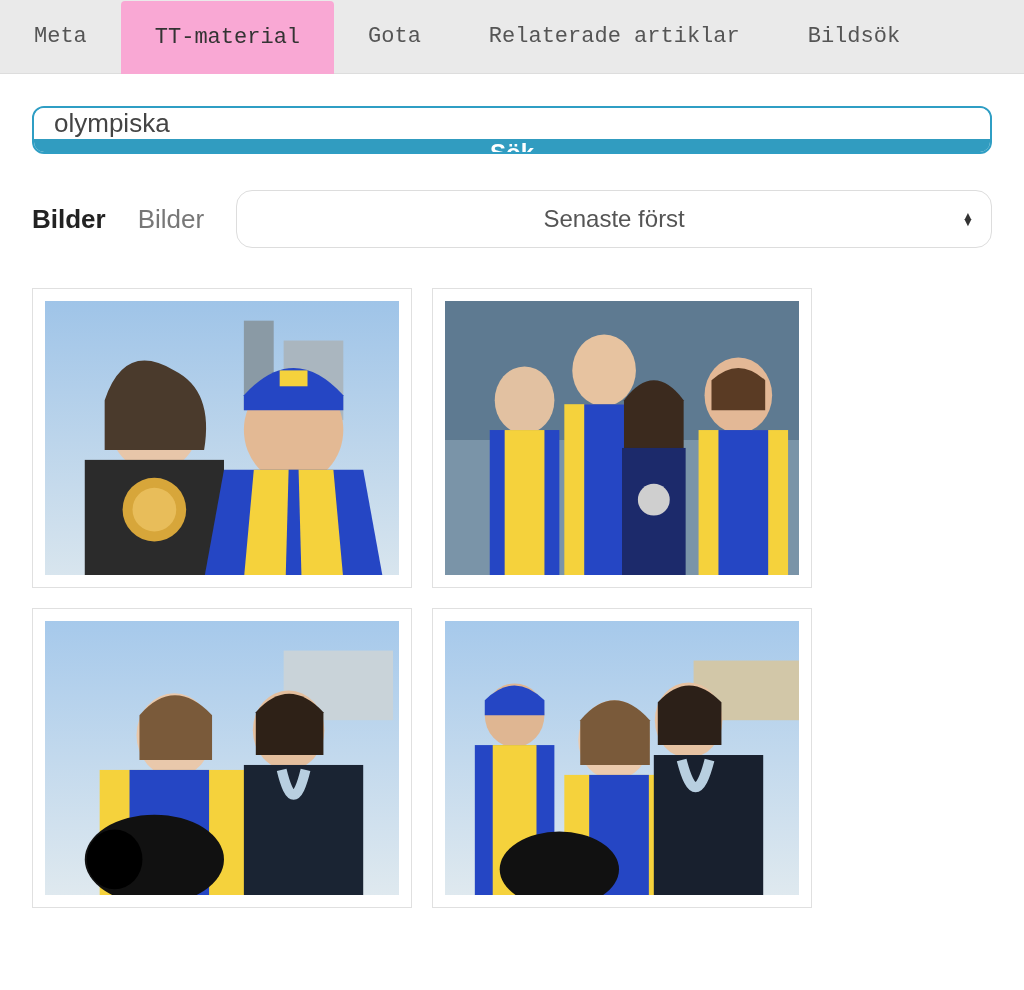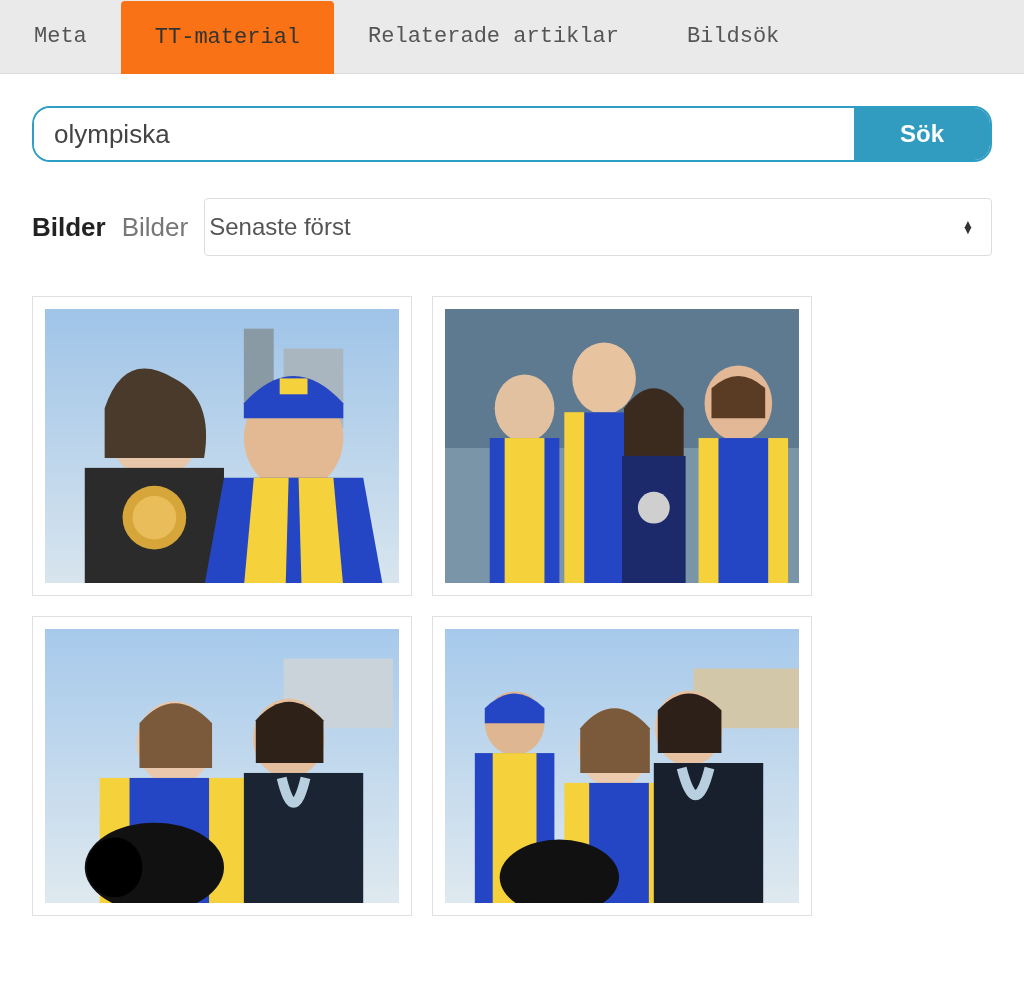--- a/index.html
+++ b/index.html
@@ -18,40 +18,41 @@
   .tab {
     padding: 24px 34px;
     font-size: 22px;
     color: #555;
     cursor: pointer;
     user-select: none;
     white-space: nowrap;
     font-family: Liberation Mono, monospace;
   }
   .tab.active {
-    background: #f97316;
+    background: #f9a8d4;
     color: #333;
     font-weight: 500;
     border-top-left-radius: 4px;
     border-top-right-radius: 4px;
     position: relative;
     top: 1px;
   }
 
   .content {
     padding: 32px;
   }
 
   .search-row {
     display: flex;
     width: 100%;
     border: 2px solid #2f9ec4;
-    border-radius: 18px;
+    border-radius: 12px;
     overflow: hidden;
-    height: 56px;
+    height: 48px;
+    flex-direction: column;
   }
   .search-input {
     flex: 1;
     border: none;
     outline: none;
     font-size: 26px;
     padding: 0 20px;
     color: #444;
   }
   .search-btn {
@@ -60,47 +61,48 @@
     border: none;
     font-size: 24px;
     font-weight: 600;
     padding: 0 46px;
     cursor: pointer;
   }
 
   .filter-row {
     display: flex;
     align-items: center;
-    gap: 16px;
+    gap: 32px;
     margin-top: 36px;
     margin-bottom: 40px;
   }
   .filter-tab {
     font-size: 26px;
     color: #777;
     cursor: pointer;
   }
   .filter-tab.active {
     color: #222;
     font-weight: 700;
   }
   .sort-select-wrap {
     flex: 1;
     position: relative;
   }
   .sort-select {
     width: 100%;
     border: 1px solid #ddd;
-    border-radius: 4px;
+    border-radius: 16px;
     padding: 14px 4px;
     font-size: 24px;
     color: #555;
     appearance: none;
     background: #fff;
     cursor: pointer;
+    text-align: center;
   }
   .sort-arrows {
     position: absolute;
     right: 18px;
     top: 50%;
     transform: translateY(-50%);
     pointer-events: none;
     display: flex;
     flex-direction: column;
     line-height: 0.5;
@@ -125,20 +127,21 @@
     overflow: hidden;
   }
   .thumb svg { width: 100%; height: 100%; }
 </style>
 </head>
 <body>
 
 <div class="tab-bar">
   <div class="tab">Meta</div>
   <div class="tab active">TT-material</div>
+  <div class="tab">Gota</div>
   <div class="tab">Relaterade artiklar</div>
   <div class="tab">Bildsök</div>
 </div>
 
 <div class="content">
 
   <div class="search-row">
     <input class="search-input" type="text" value="olympiska" style="">
     <button class="search-btn">Sök</button>
   </div>

